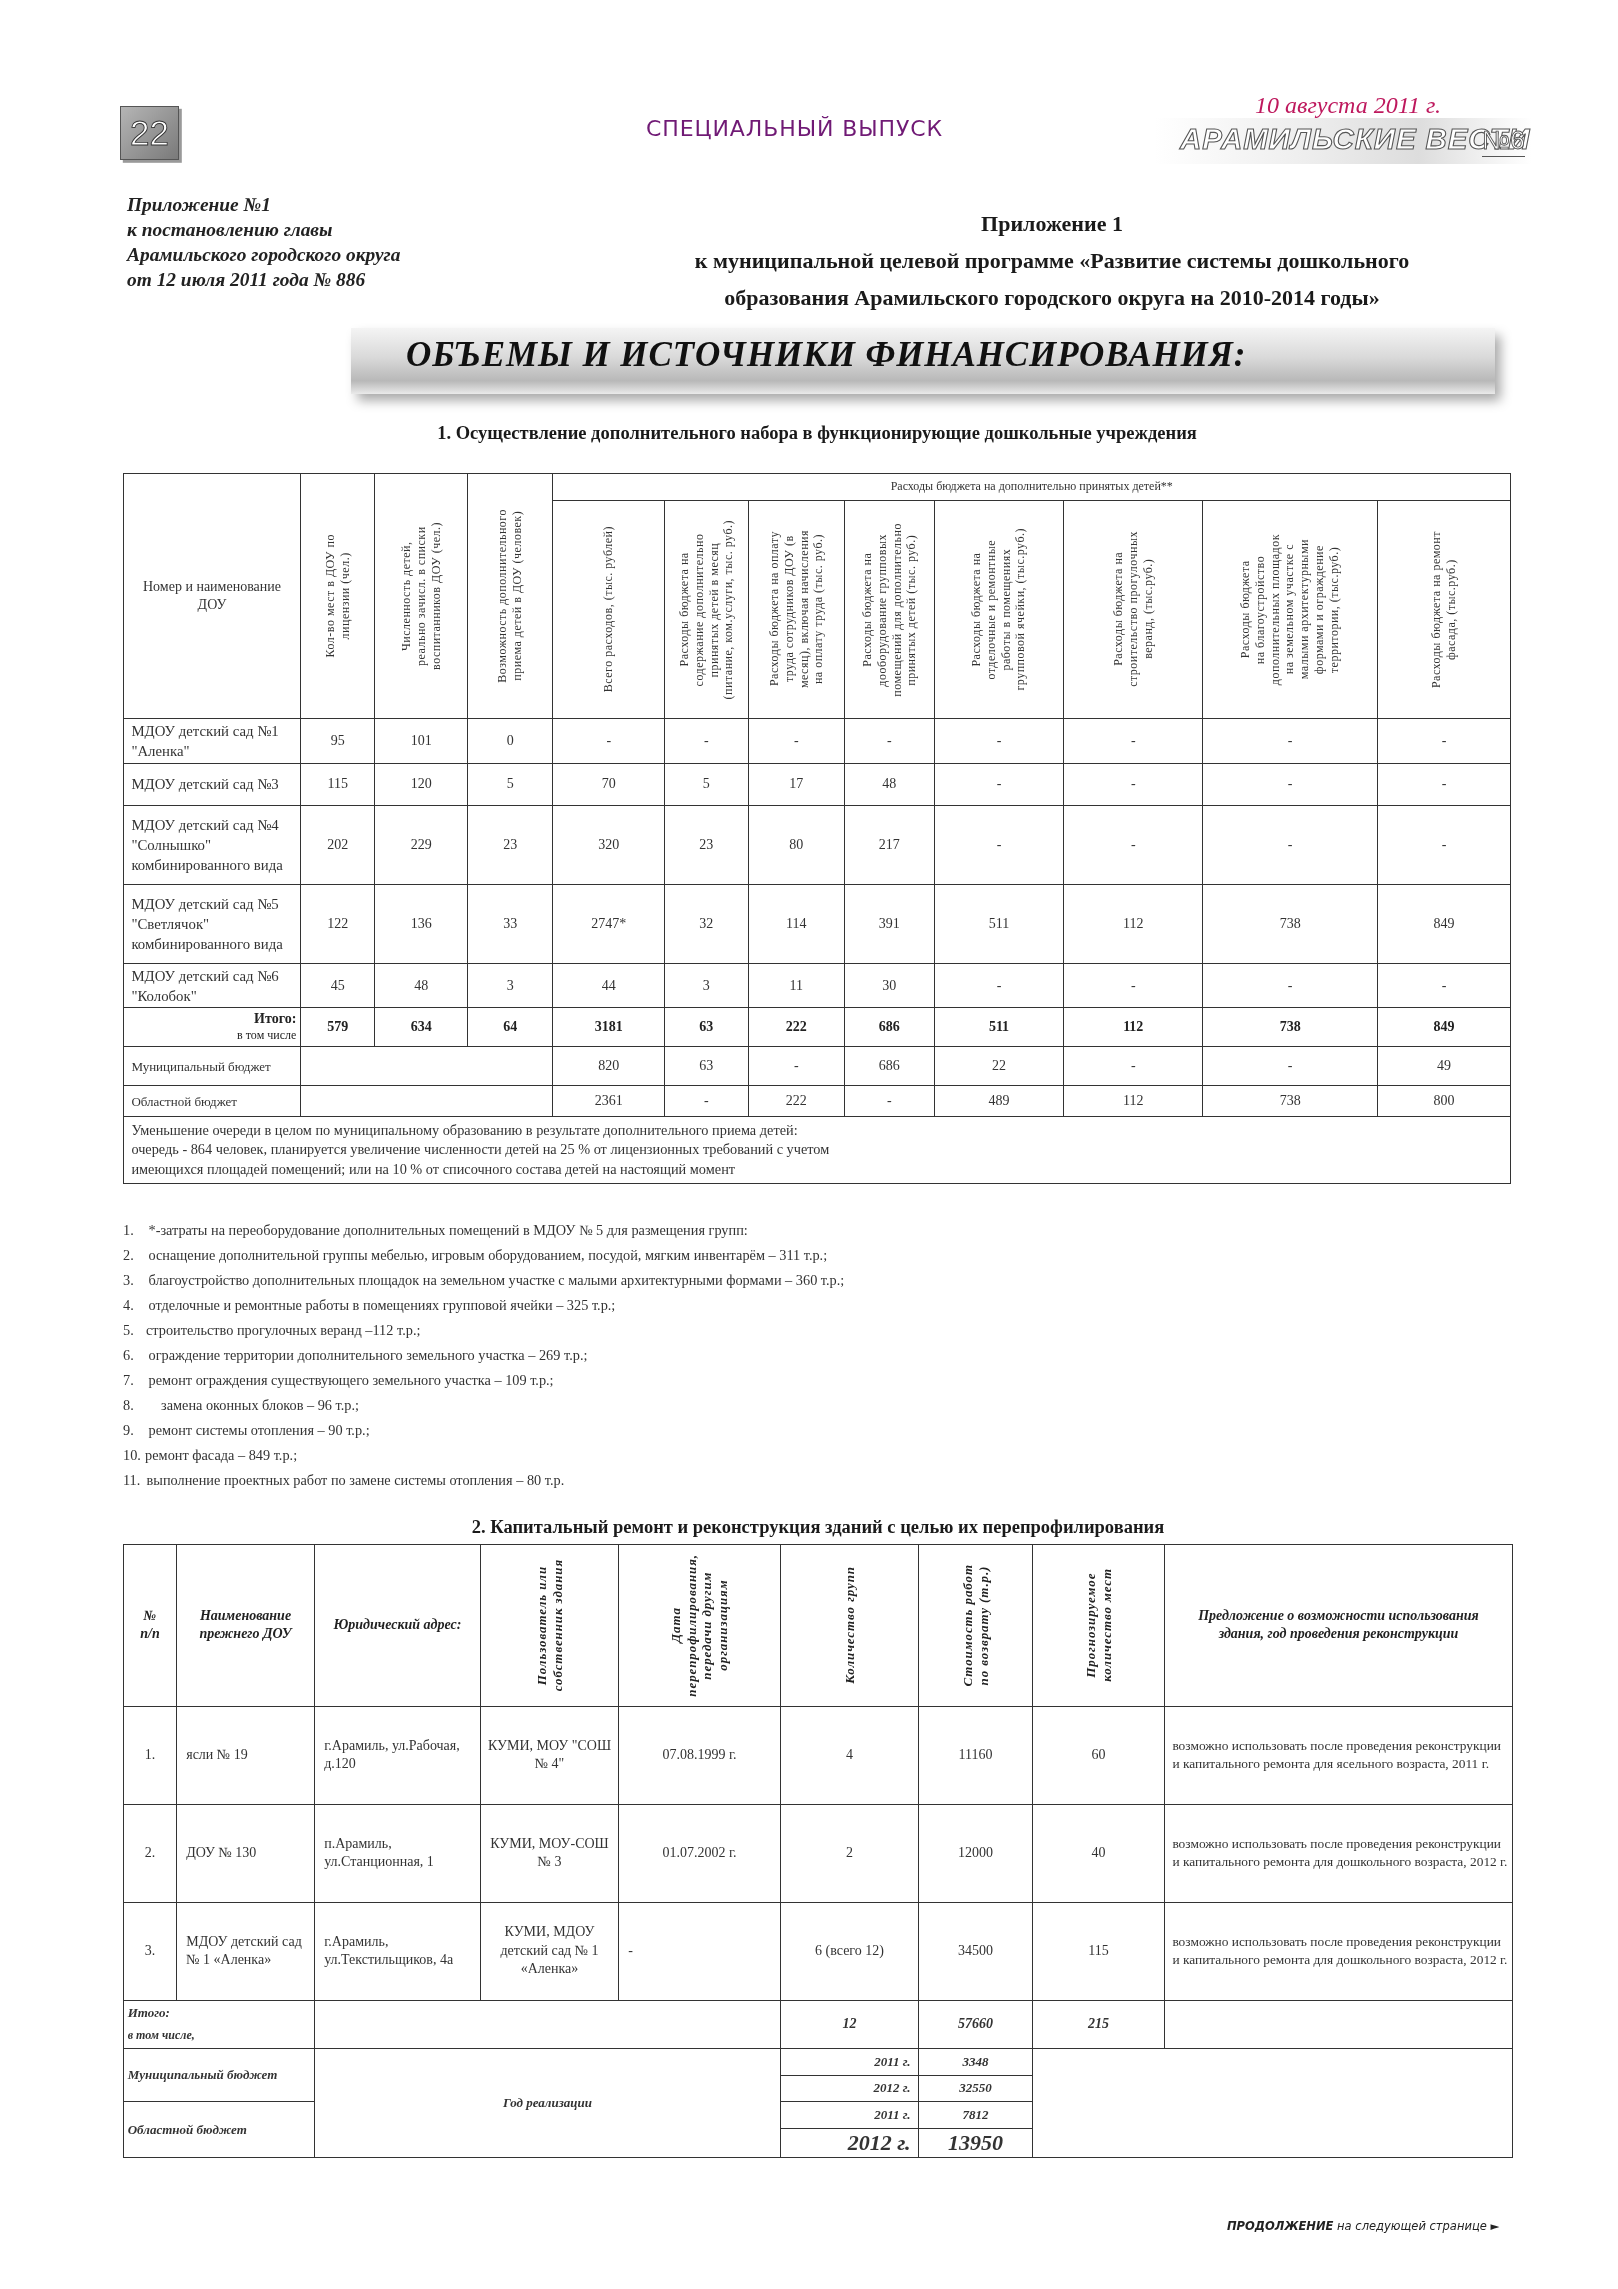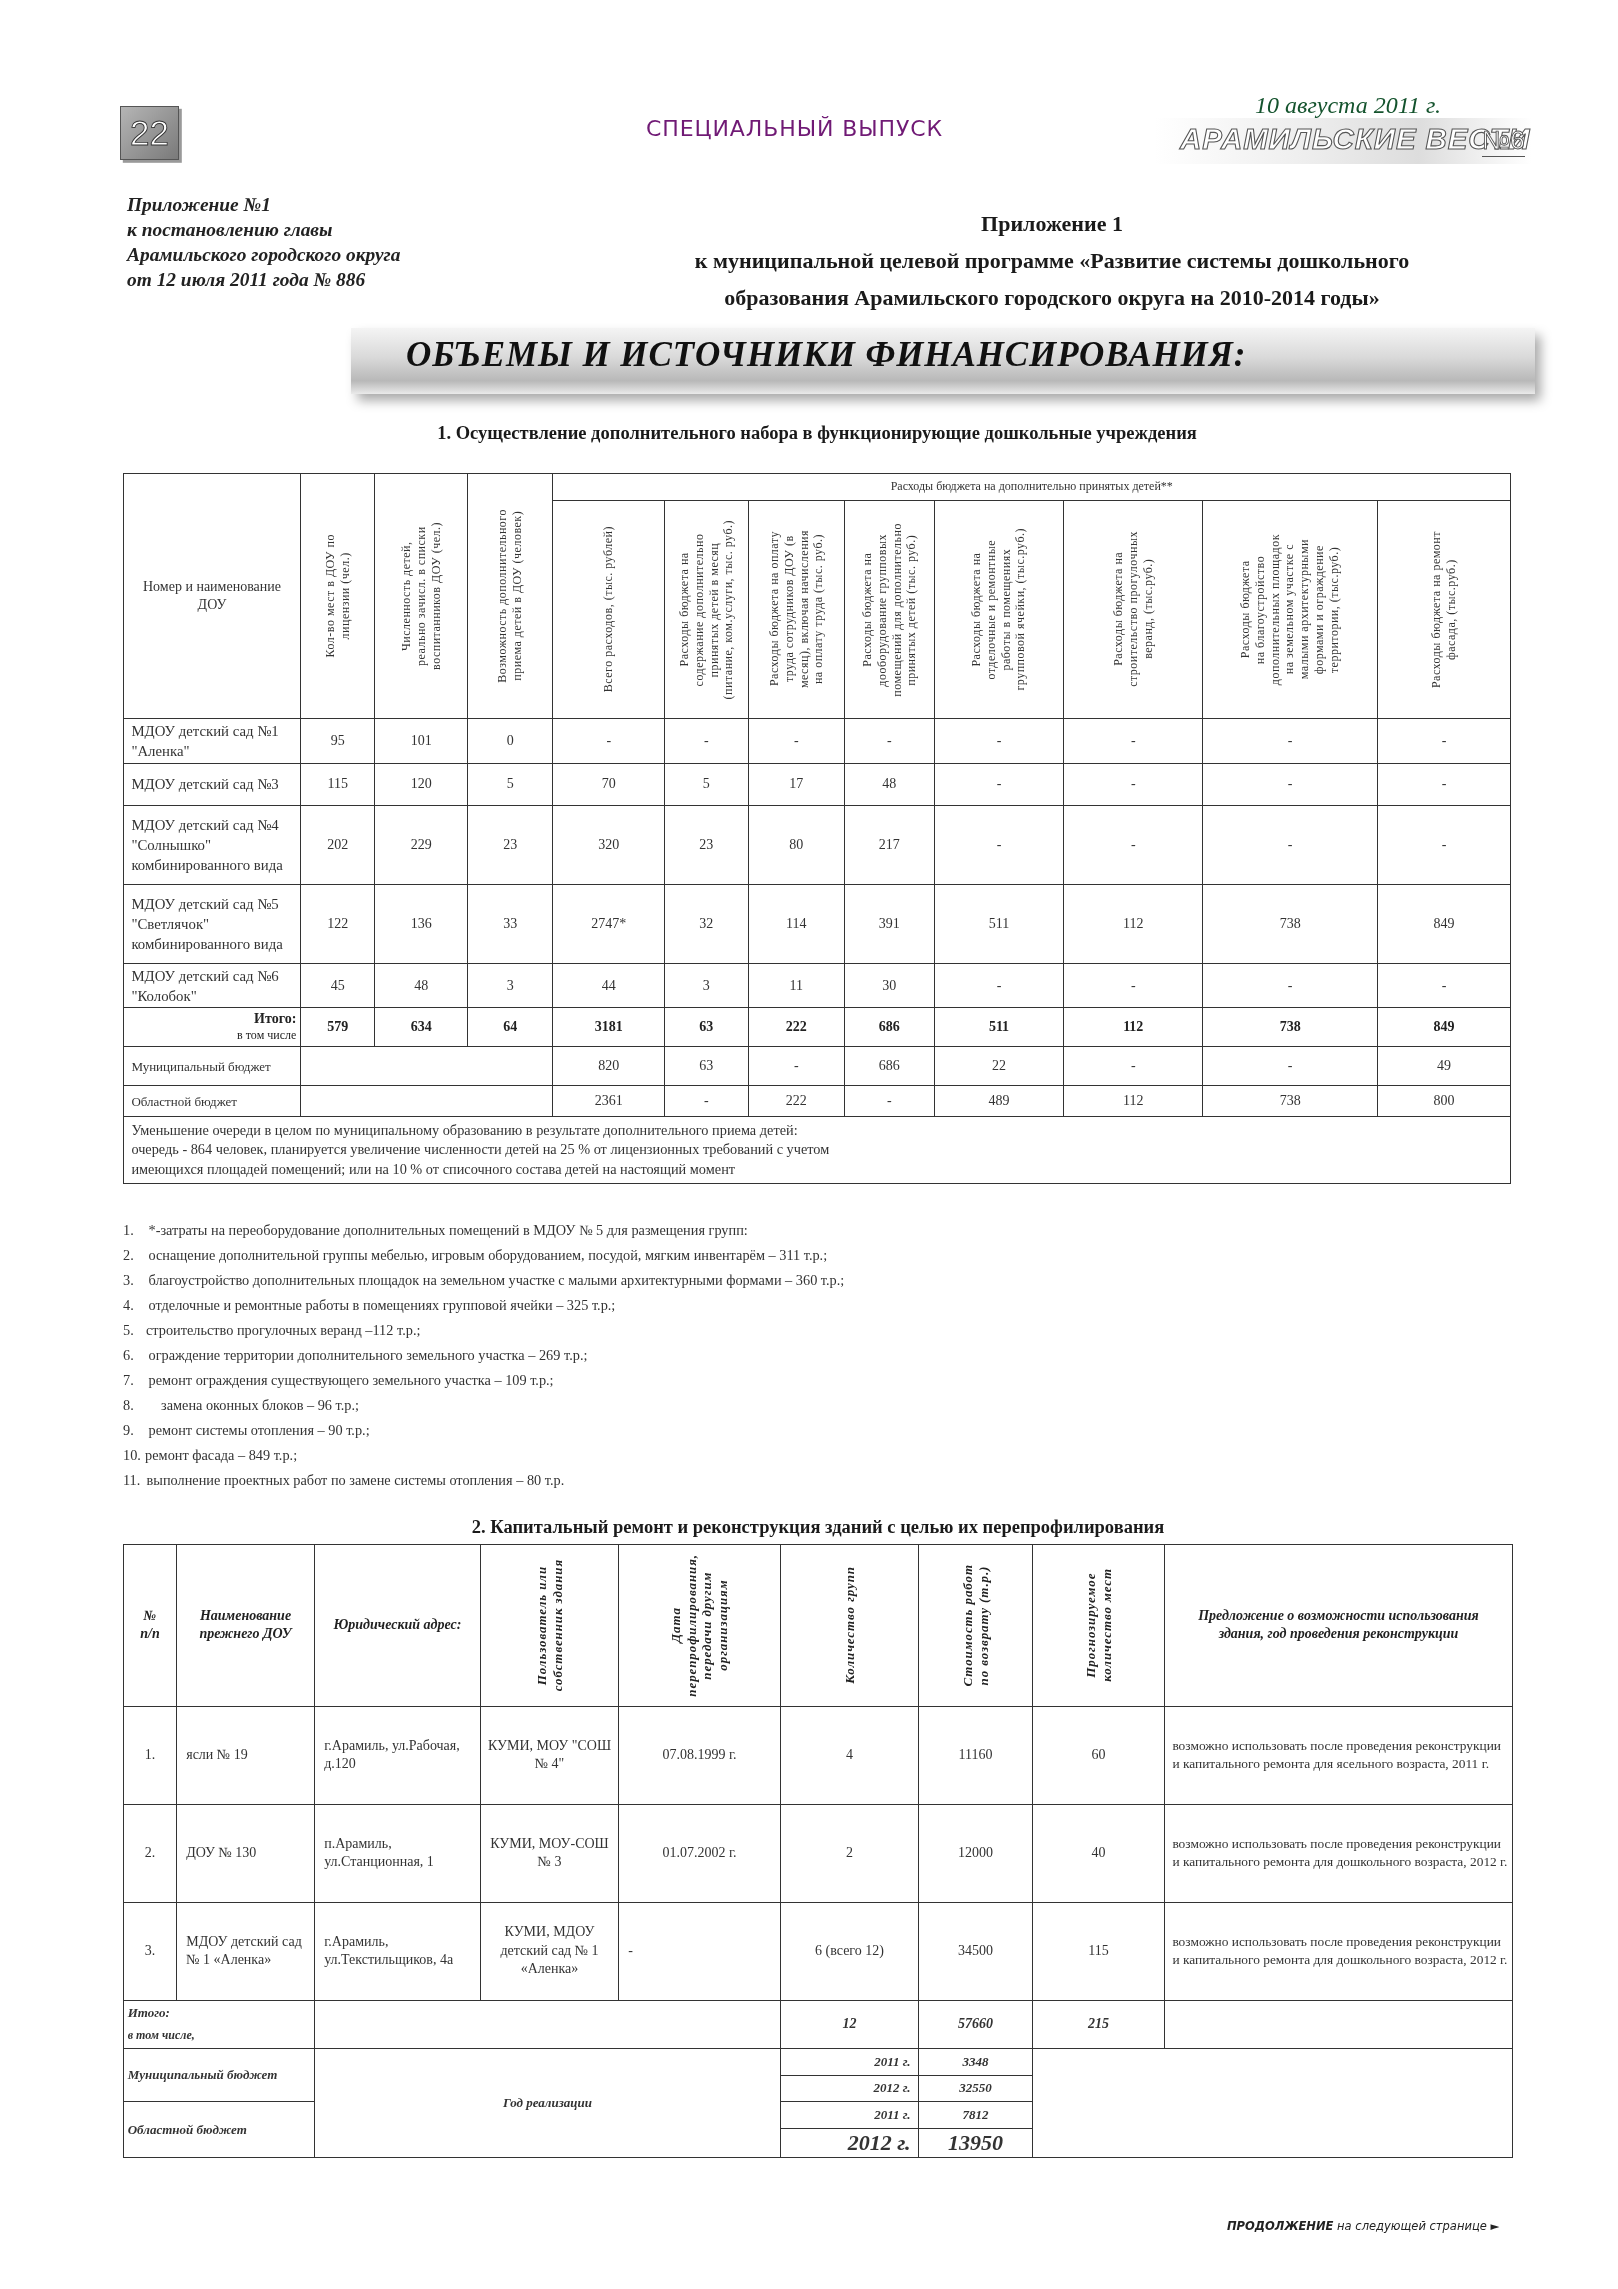--- a/index.html
+++ b/index.html
@@ -2,29 +2,29 @@
 <html style="font-size:14.8px"><head>
 <meta charset="utf-8">
 <style>
   html, body { margin: 0; padding: 0; background: #ffffff; }
   body { width: 1619px; height: 2290px; position: relative; font-family: "Liberation Serif", serif; color: #1a1a1a; overflow: hidden; }
   .abs { position: absolute; }
 
   
   .page-num { left: 120px; top: 106px; width: 57px; height: 52px; background: linear-gradient(135deg,#b5b5b5,#7a7a7a); border: 1.8px solid #555; box-shadow: 2.8px 2.8px 0 #999; color: #fff; font-family: "Liberation Sans", sans-serif; font-size: 35px; text-align: center; line-height: 52px; -webkit-text-stroke: 0.9px #333; font-weight: normal; }
   .special { left: 646px; top: 116px; font-family: "DejaVu Sans", sans-serif; font-size: 22px; letter-spacing: 0.9px; color: #701a75; }
-  .masthead-date { left: 1255px; top: 92px; font-family: "Liberation Serif", serif; font-style: italic; font-size: 24px; color: #14532d; }
+  .masthead-date { left: 1255px; top: 92px; font-family: "Liberation Serif", serif; font-style: italic; font-size: 24px; color: #be185d; }
   .masthead { left: 1154px; top: 118px; width: 378px; height: 46px; background: linear-gradient(90deg,#fff 0%,#eee 40%,#ddd 70%,#fff 100%); }
   .masthead-title { position: absolute; left: 26px; top: 3.7px; font-family: "Liberation Sans", sans-serif; font-style: italic; font-weight: bold; font-size: 29.5px; color: #fff; -webkit-text-stroke: 1.1px #555; letter-spacing: 0.9px; }
   .masthead-no { position: absolute; right: 7.4px; top: 7.4px; font-family: "Liberation Sans", sans-serif; font-size: 26px; color: #fff; -webkit-text-stroke: 0.9px #555; border-bottom: 1.8px solid #555; }
 
   .appendix-left { left: 127px; top: 192px; font-style: italic; font-weight: bold; font-size: 19.4px; line-height: 25px; color: #222; }
   .appendix-right { left: 600px; top: 205px; width: 904px; text-align: center; font-weight: bold; font-size: 22px; line-height: 37px; }
 
-  .banner { left: 351px; top: 328px; width: 1144px; height: 66px; background: linear-gradient(180deg,#f4f4f4 0%,#d9d9d9 45%,#b8b8b8 80%,#eaeaea 100%); box-shadow: 5.5px 7.4px 11px rgba(0,0,0,0.35); padding-left: 40px; }
+  .banner { left: 351px; top: 328px; width: 1144px; height: 66px; background: linear-gradient(180deg,#f4f4f4 0%,#d9d9d9 45%,#b8b8b8 80%,#eaeaea 100%); box-shadow: 5.5px 7.4px 11px rgba(0,0,0,0.35); }
   .banner-text { position: absolute; left: 55px; top: 7.4px; font-style: italic; font-weight: bold; font-size: 35px; letter-spacing: 0.9px; color: #111; }
 
   .sec-title { font-weight: bold; font-size: 18.5px; text-align: center; }
 
   table { border-collapse: collapse; }
   td { border: 1.4px solid #333; padding: 1.8px 3.7px; font-size: 14px; color: #333; vertical-align: middle; }
 
   
   .t1 { left: 123px; top: 473px; width: 1388px; }
   .t1 td { text-align: center; }

